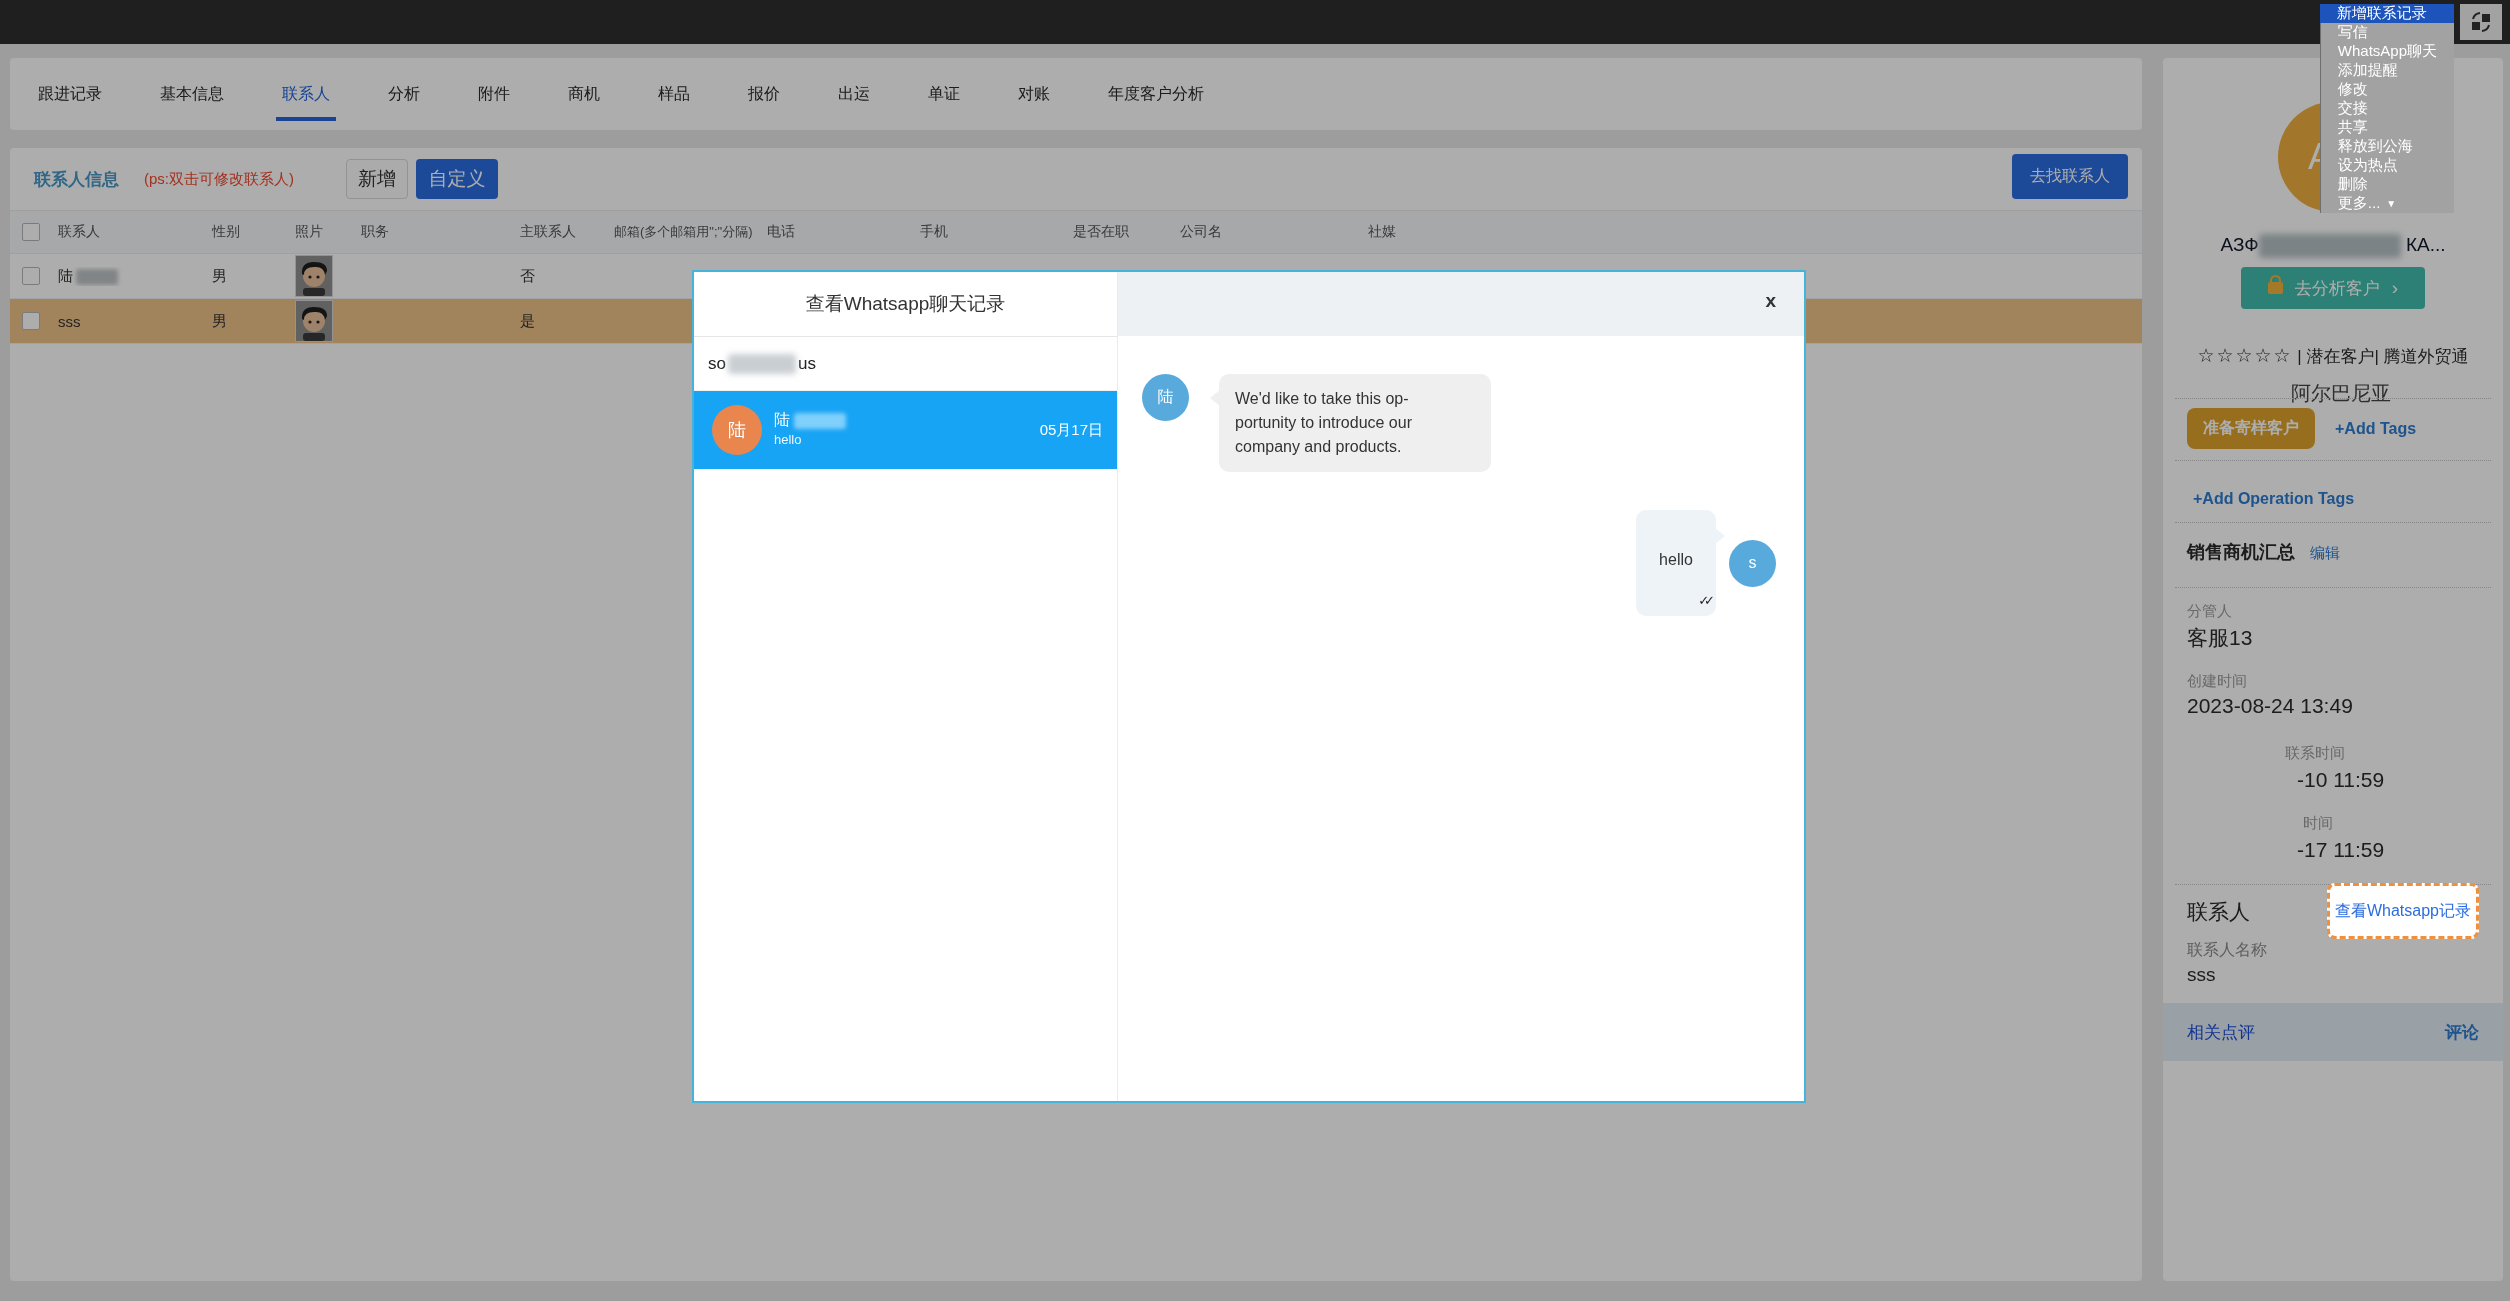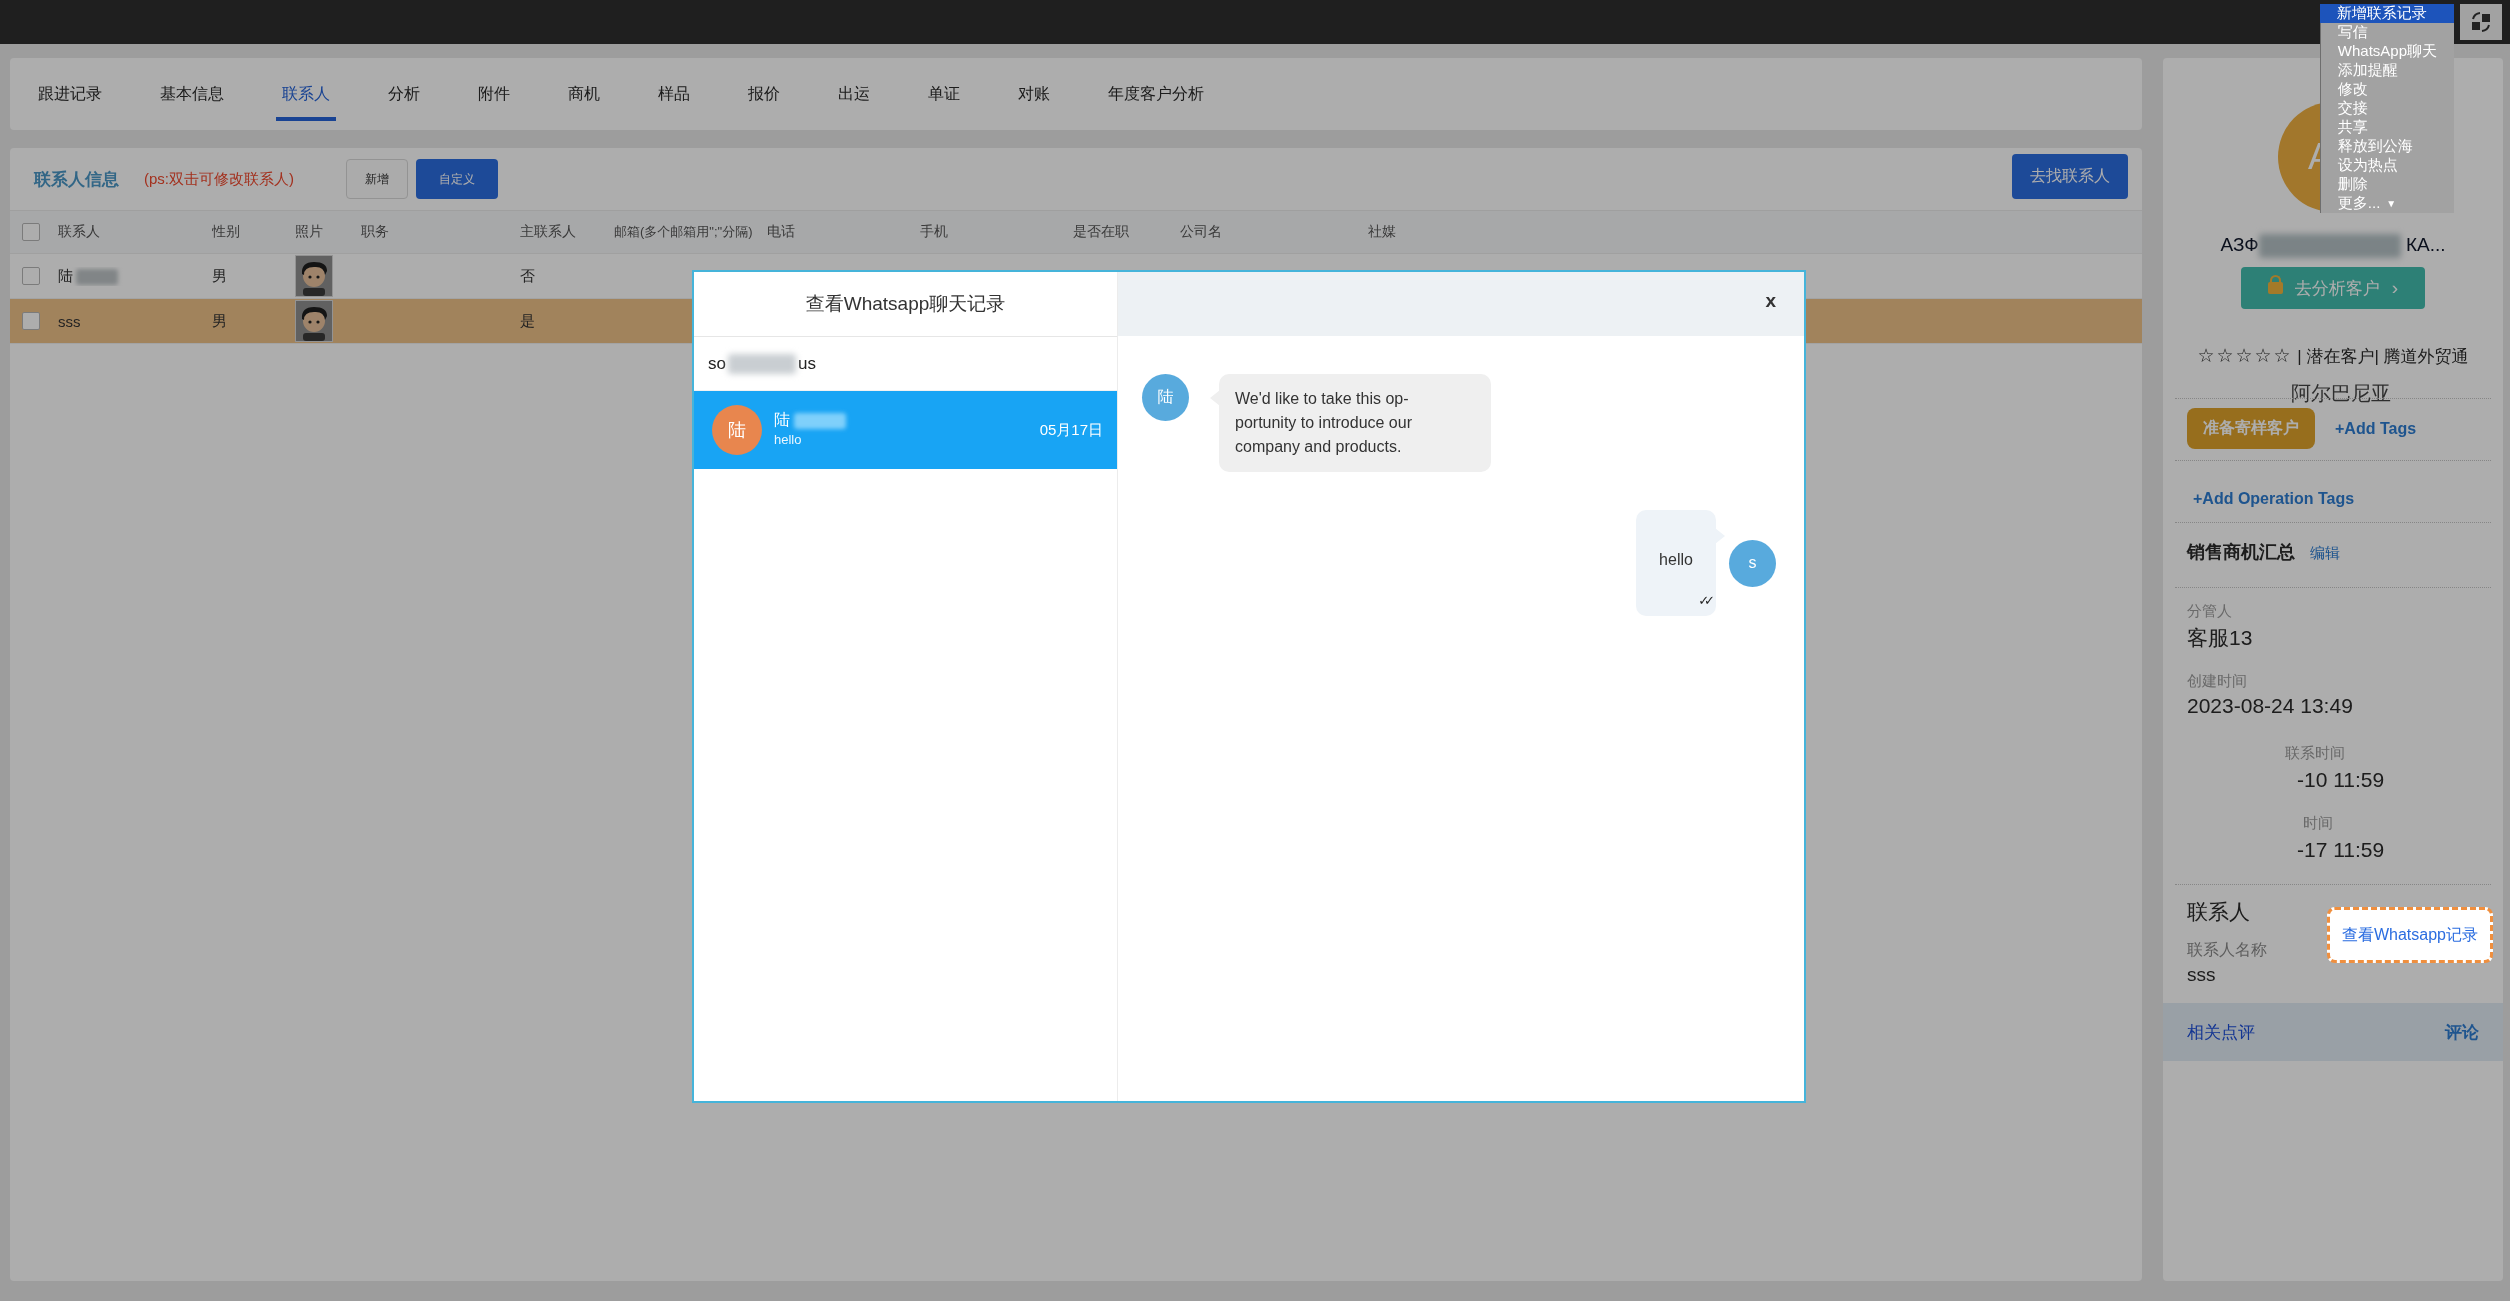--- a/index.html
+++ b/index.html
@@ -25,21 +25,21 @@
   .tabs{display:flex;gap:54px;padding-left:26px;height:100%;align-items:center;font-size:16px;color:#2b2b2b;}
   .tab{position:relative;cursor:pointer;padding:0 2px;}
   .tab.active{color:#2664d9;}
   .tab.active::after{content:"";position:absolute;left:-4px;right:-4px;bottom:-16px;height:4px;background:#2664d9;}
 
   
   .table-card{position:absolute;left:10px;top:148px;width:2132px;height:1133px;background:#fff;border-radius:4px;}
   .contact-bar{height:62px;border-bottom:1px solid #ebebeb;position:relative;}
   .cb-title{position:absolute;left:24px;top:20px;font-size:17px;font-weight:bold;color:#4a97c6;}
   .cb-note{position:absolute;left:134px;top:22px;font-size:15px;color:#f0492e;}
-  .btn{display:flex;align-items:center;justify-content:center;border-radius:4px;font-size:12px;cursor:pointer;box-sizing:border-box;}
+  .btn{display:flex;align-items:center;justify-content:center;border-radius:4px;font-size:19px;cursor:pointer;box-sizing:border-box;}
   .btn-plain{position:absolute;left:336px;top:11px;width:62px;height:40px;background:#fdfdfd;border:1px solid #d9d9d9;color:#333;}
   .btn-blue{background:#2b6de0;color:#fff;border:none;}
   .btn-custom{position:absolute;left:406px;top:11px;width:82px;height:40px;}
   .btn-find{position:absolute;right:14px;top:6px;width:116px;height:45px;font-size:16px;}
 
   .thead,.trow{display:flex;align-items:center;}
   .thead{height:42px;background:#f7f8fa;border-bottom:1px solid #ececec;font-size:14px;color:#555;}
   .trow{height:44px;border-bottom:1px solid #f0f0f0;font-size:15px;color:#333;}
   .trow.hl{background:#eec188;}
   .cell{box-sizing:border-box;padding-right:6px;overflow:hidden;}
@@ -124,23 +124,23 @@
 
   
   .tooltip{position:absolute;left:1237px;top:735px;width:1053px;height:188px;background:#146ffa;border-radius:12px;
            z-index:30;color:#fff;font-size:32px;font-weight:600;box-sizing:border-box;padding:34px 30px 0 58px;
            line-height:58px;letter-spacing:1px;}
   .tooltip::after{content:"";position:absolute;right:48px;bottom:-30px;width:0;height:0;
            border-top:34px solid #146ffa;border-left:34px solid transparent;}
   .hl-cyan{color:#a4f3e8;}
 
   
-  .wa-btn{position:absolute;left:2327px;top:883px;width:166px;height:56px;z-index:25;background:#fff;
+  .wa-btn{position:absolute;left:2327px;top:883px;width:152px;height:56px;z-index:25;background:#fff;
           border:3px dashed #f08f3e;border-radius:8px;color:#2b6de0;font-size:16px;display:flex;
-          align-items:center;justify-content:center;box-sizing:border-box;cursor:pointer;margin-top:24px;}
+          align-items:center;justify-content:center;box-sizing:border-box;cursor:pointer;}
 </style>
 </head>
 <body>
 
 <div class="stage">
 
   <div class="toolbar">
     <div class="tb-group">
       <div class="tb-btn active">新增联系记录</div>
       <div class="tb-btn">写信</div>

